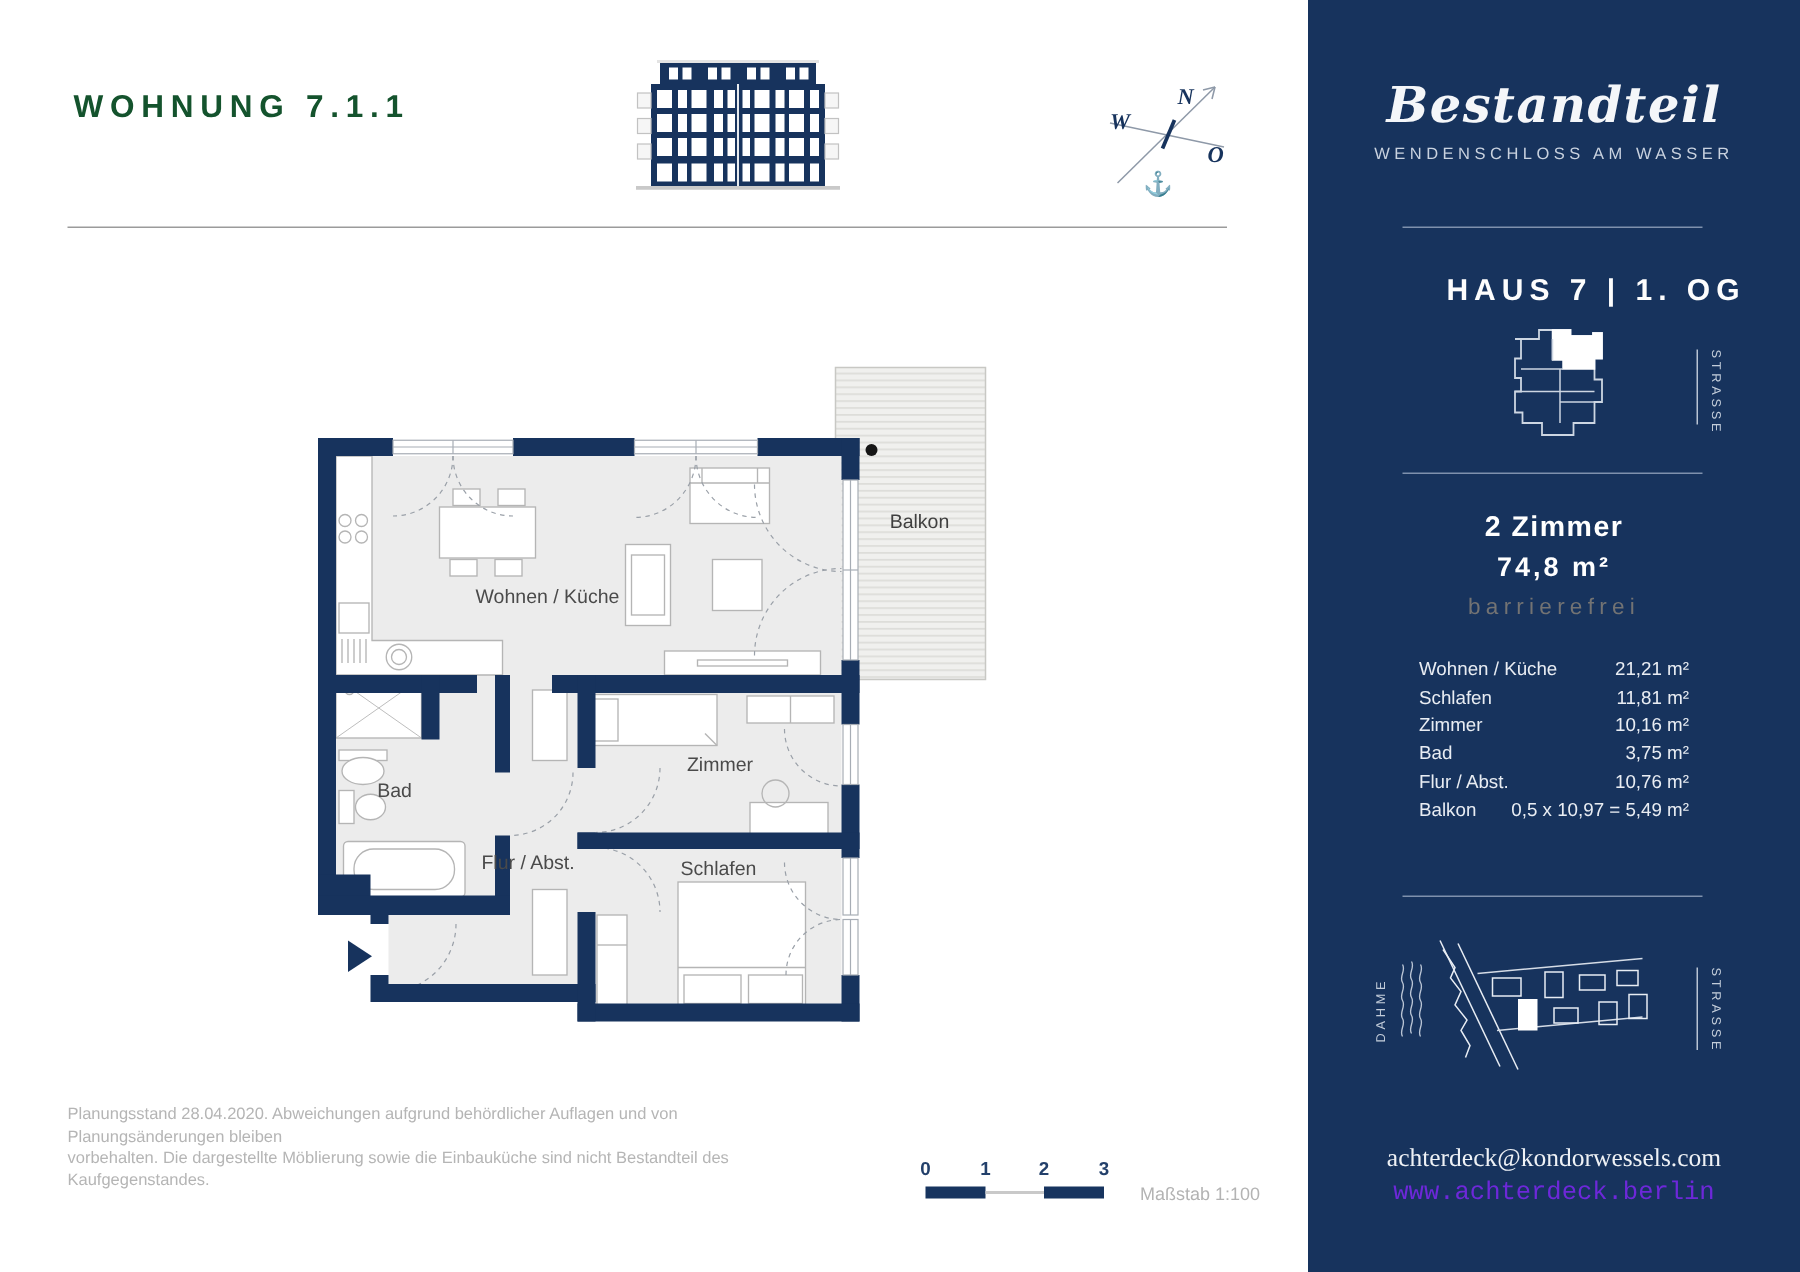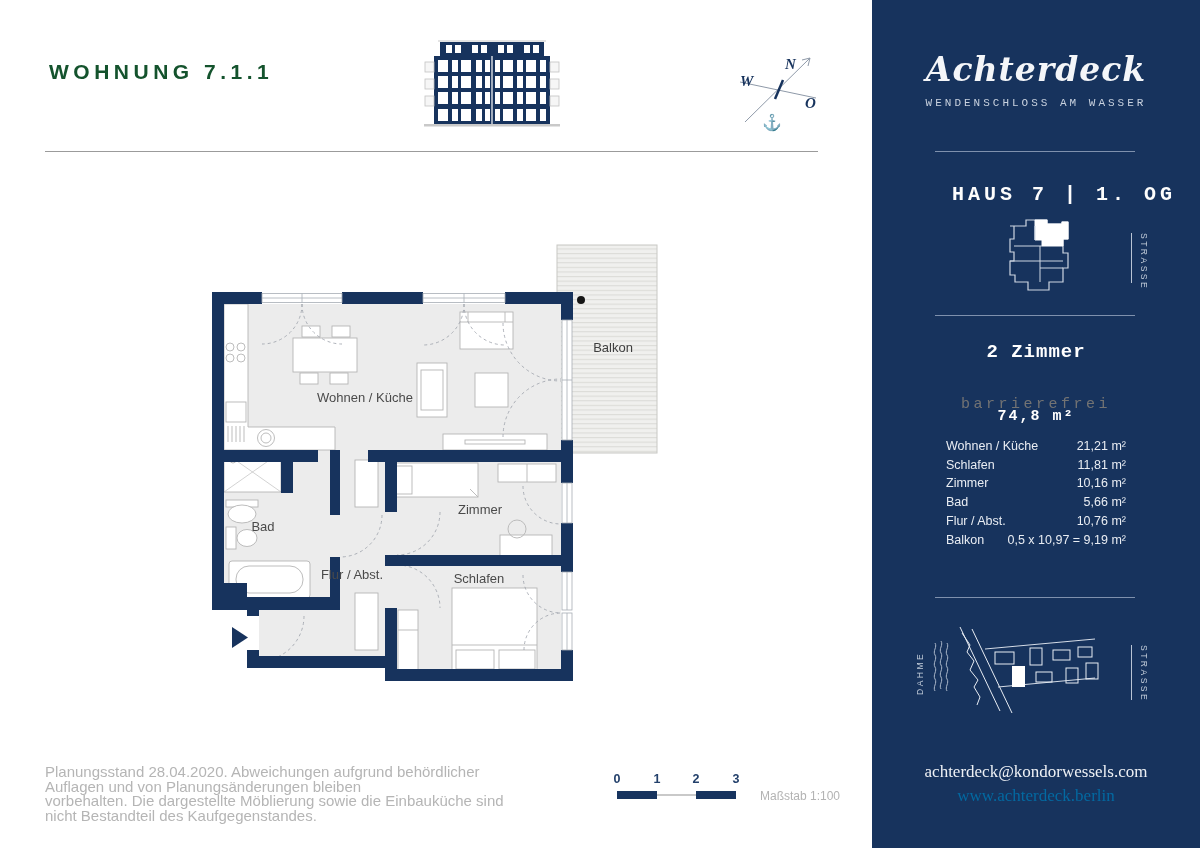--- a/index.html
+++ b/index.html
@@ -6,53 +6,53 @@
   .page{position:relative;width:1200px;height:848px;background:#ffffff;overflow:hidden;
         font-family:"Liberation Sans",sans-serif;}
   .abs{position:absolute;}
 
   
   .main{left:0;top:0;width:872px;height:848px;background:#ffffff;}
   .plan-title{left:49px;top:60px;font-size:21px;font-weight:bold;letter-spacing:4.5px;
               color:#14532d;}
   .header-rule{left:45px;top:151px;width:773px;height:1px;background:#9b9b9b;}
 
-  .disclaimer{left:45px;top:765px;width:490px;font-size:15px;line-height:14.5px;
+  .disclaimer{left:45px;top:736px;width:490px;font-size:11px;line-height:14.5px;
               color:#b5b5b5;}
 
   
   .scalebar{left:617px;top:772px;width:210px;height:32px;}
   .scalebar .num{position:absolute;top:0;width:16px;text-align:center;font-size:12.5px;
                  font-weight:bold;color:#23406b;}
   .seg{position:absolute;top:19px;height:8px;background:#17345f;}
   .seg-mid{position:absolute;top:22px;height:2px;background:#c9c9c9;}
   .scale-label{left:760px;top:789px;font-size:12px;color:#b3b3b3;}
 
   
   .sidebar{left:872px;top:0;width:328px;height:848px;background:#17335d;}
-  .sb-center{left:872px;width:328px;text-align:center;color:#fff;font-family:Liberation Mono, monospace;}
+  .sb-center{left:872px;width:328px;text-align:center;color:#fff;}
   .logo{top:50px;font-family:"DejaVu Serif","Liberation Serif",serif;font-style:italic;
         font-weight:bold;font-size:33px;letter-spacing:1px;color:#f4f6f9;}
   .tagline{top:97px;font-size:11px;letter-spacing:3px;color:#c9d2df;}
   .sb-divider{left:935px;width:200px;height:1px;background:#7f91ad;}
   .haus-title{top:183px;font-size:20px;font-weight:bold;letter-spacing:4px;color:#fdfdfd;margin-left:28px;}
 
   .street-line{width:1px;background:#b9c4d4;}
   .street-text{writing-mode:vertical-rl;font-size:8.5px;letter-spacing:2.5px;color:#c3cdda;
                display:flex;align-items:center;}
 
   .summary-rooms{top:341px;font-size:19px;font-weight:bold;letter-spacing:1px;}
-  .summary-area{top:368px;font-size:15px;font-weight:bold;letter-spacing:2px;margin-top:40px;}
+  .summary-area{top:368px;font-size:18px;font-weight:bold;letter-spacing:2px;}
   .summary-feature{top:396px;font-size:15px;letter-spacing:3.5px;color:#737373;}
 
   .area-table{left:946px;top:437px;width:180px;font-size:12.5px;color:#e9edf3;}
   .area-row{display:flex;justify-content:space-between;line-height:18.7px;}
 
   .contact-email{top:762px;font-family:Liberation Serif, serif;font-size:17px;color:#eef1f5;}
-  .contact-web{top:786px;font-family:Liberation Serif, serif;font-size:17px;color:#0369a1;}
+  .contact-web{top:786px;font-family:Liberation Mono, monospace;font-size:17px;color:#6d28d9;}
 
   svg text{font-family:"Liberation Sans",sans-serif;}
   .serif-it{font-family:"Liberation Serif",serif;font-style:italic;font-weight:bold;}
 </style>
 </head>
 <body>
 
 <div class="page">
 
   <div class="abs main">
@@ -307,21 +307,21 @@
       <span class="num" style="left:111px;">3</span>
       <span class="seg" style="left:0;width:40px;"></span>
       <span class="seg-mid" style="left:40px;width:39px;"></span>
       <span class="seg" style="left:79px;width:40px;"></span>
     </div>
     <div class="abs scale-label">Maßstab 1:100</div>
   </div>
 
   <div class="abs sidebar"></div>
 
-  <div class="abs sb-center logo">Achterdeck</div>
+  <div class="abs sb-center logo">Bestandteil</div>
   <div class="abs sb-center tagline">WENDENSCHLOSS AM WASSER</div>
 
   <div class="abs sb-divider" style="top:151px;"></div>
 
   <div class="abs sb-center haus-title">HAUS 7 | 1. OG</div>
 
   <svg class="abs" style="left:990px;top:213px;" width="92" height="88" viewBox="0 0 92 88">
     <path d="M20,13 L36,13 L36,7 L57,7 L57,11 L72,11 L72,9 L78,9 L78,26 L73,26 L73,40 L78,40 L78,55 L73,55 L73,69 L59,69 L59,77 L38,77 L38,69 L25,69 L25,62 L20,62 L20,48 L24,48 L24,39 L20,39 L20,26 L24,26 L24,13 Z" fill="none" stroke="#cdd6e2" stroke-width="1.2"></path>
     <polygon points="45,7 57,7 57,11 72,11 72,9 78,9 78,26 73,26 73,33 52,33 52,27 45,27" fill="#ffffff" stroke="#ffffff"></polygon>
     <g stroke="#cdd6e2" stroke-width="1" fill="none">
@@ -349,29 +349,29 @@
     <div class="area-row">
       <span>Schlafen</span>
       <span>11,81 m²</span>
     </div>
     <div class="area-row">
       <span>Zimmer</span>
       <span>10,16 m²</span>
     </div>
     <div class="area-row">
       <span>Bad</span>
-      <span>5,66 m²</span>
+      <span>3,75 m²</span>
     </div>
     <div class="area-row">
       <span>Flur / Abst.</span>
       <span>10,76 m²</span>
     </div>
     <div class="area-row">
       <span>Balkon</span>
-      <span>0,5 x 10,97 = 9,19 m²</span>
+      <span>0,5 x 10,97 = 5,49 m²</span>
     </div>
   </div>
 
   <div class="abs sb-divider" style="top:597px;"></div>
 
   <svg class="abs" style="left:890px;top:625px;" width="250" height="95" viewBox="0 0 250 95">
     <text transform="translate(33,70) rotate(-90)" font-size="8.5" letter-spacing="2.5" fill="#c3cdda">DAHME</text>
     <g stroke="#b9c4d4" stroke-width="0.9" fill="none">
       <path d="M45,18 c2.5,4 -2.5,8 0,12 c2.5,4 -2.5,8 0,12 c2.5,4 -2.5,8 0,12 c2.5,4 -2.5,8 0,12"></path>
       <path d="M51,16 c2.5,4 -2.5,8 0,12 c2.5,4 -2.5,8 0,12 c2.5,4 -2.5,8 0,12 c2.5,4 -2.5,8 0,12"></path>

